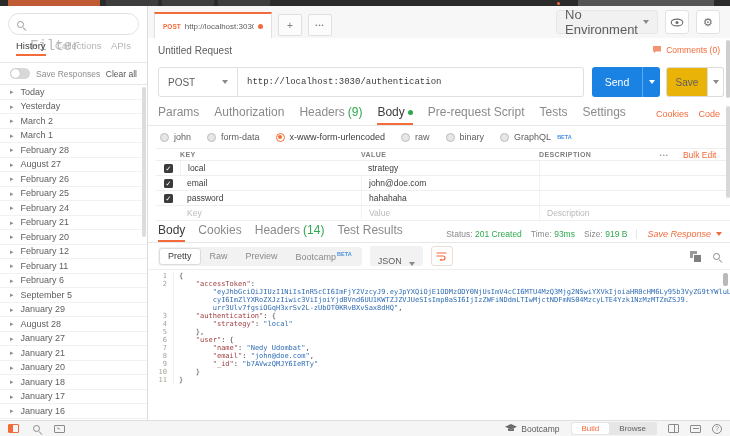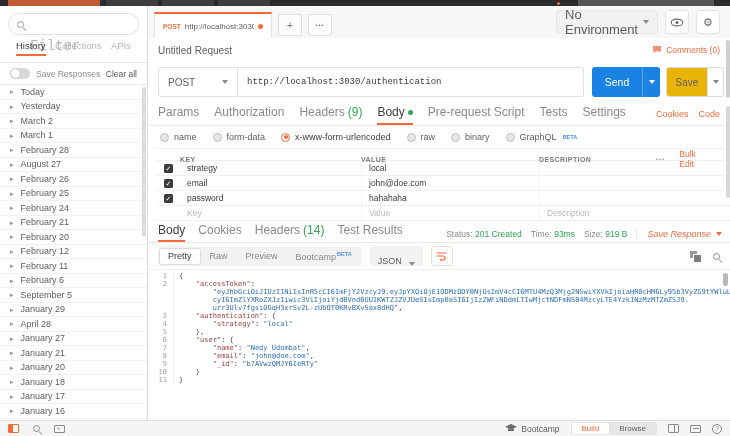--- a/index.html
+++ b/index.html
@@ -90,21 +90,21 @@
   .beta-sup { font-size:5.5px; color:#4a90e2; vertical-align:super; margin-left:1px; font-weight:bold; }
 
   .kvtable { flex:0 0 73px; padding-left:8px; }
   .kvrow { display:grid; grid-template-columns:24px 181px 178px 1fr 74px; align-items:center; height:15px; border-bottom:1px solid #efefef; }
   .kvrow.head { height:13px; border-top:1px solid #efefef; }
   .kvrow .hcell { font-size:7px; font-weight:bold; color:#7d7d7d; letter-spacing:.4px; }
   .kvrow .cell { font-size:8.5px; color:#3c3c3c; border-left:1px solid #f3f3f3; padding-left:7px; height:100%; display:flex; align-items:center; }
   .kvrow .cell.nol { border-left:none; }
   .kvrow.ph .cell { color:#b9b9b9; }
   .cbx { width:9px; height:9px; background:#3b3b3b; border-radius:1.5px; color:#fff; font-size:7px; line-height:9px; text-align:center; margin-left:8px; }
-  .hmore { display:flex; align-items:center; gap:14px; justify-content:flex-end; padding-right:20px; }
+  .hmore { display:flex; align-items:center; gap:14px; justify-content:center; padding-right:10px; }
   .hmore .dots { color:#9a9a9a; font-size:6px; letter-spacing:1px; }
   .hmore .bulk { color:#f26b3a; font-size:8.5px; }
 
   .resmeta { height:22px; flex:0 0 22px; display:flex; align-items:flex-end; padding:0 8px 0 10px; border-bottom:1px solid #e8e8e8; gap:13px; }
   .resmeta .rtab { padding-bottom:5px; }
   .resmeta .rtab.active { padding-bottom:3px; }
   .metaright { margin-left:auto; display:flex; align-items:center; gap:9px; padding-bottom:3px; }
   .stat { font-size:8.5px; color:#8a8a8a; }
   .stat b { font-weight:normal; color:#2fa84f; }
   .saveresp { display:flex; align-items:center; gap:5px; border-left:1px solid #e6e6e6; padding-left:10px; }
@@ -246,21 +246,21 @@
             <div class="hist-item">
               <span class="tri">▸</span>
               <span class="hist-label">September 5</span>
             </div>
             <div class="hist-item">
               <span class="tri">▸</span>
               <span class="hist-label">January 29</span>
             </div>
             <div class="hist-item">
               <span class="tri">▸</span>
-              <span class="hist-label">April 28</span>
+              <span class="hist-label">August 28</span>
             </div>
             <div class="hist-item">
               <span class="tri">▸</span>
               <span class="hist-label">January 27</span>
             </div>
             <div class="hist-item">
               <span class="tri">▸</span>
               <span class="hist-label">January 21</span>
             </div>
             <div class="hist-item">
@@ -367,21 +367,21 @@
           </span>
           <div class="cookies-code">
           <span>Cookies</span>
           <span>Code</span>
         </div>
       </div>
 
       <div class="bodymodes">
           <span class="bmode">
             <span class="radio"></span>
-            <span>name</span>
+            <span>john</span>
           </span>
           <span class="bmode">
             <span class="radio"></span>
             <span>form-data</span>
           </span>
           <span class="bmode sel">
             <span class="radio"></span>
             <span>x-www-form-urlencoded</span>
           </span>
           <span class="bmode">
@@ -408,22 +408,22 @@
           <span class="hmore">
             <span class="dots">•••</span>
             <span class="bulk">Bulk Edit</span>
           </span>
         </div>
         <div>
             <div class="kvrow">
               <div>
                 <div class="cbx">✓</div>
               </div>
+              <span class="cell">local</span>
               <span class="cell nol">strategy</span>
-              <span class="cell">local</span>
               <span class="cell"></span>
               <span></span>
             </div>
             <div class="kvrow">
               <div>
                 <div class="cbx">✓</div>
               </div>
               <span class="cell nol">email</span>
               <span class="cell">john@doe.com</span>
               <span class="cell"></span>

